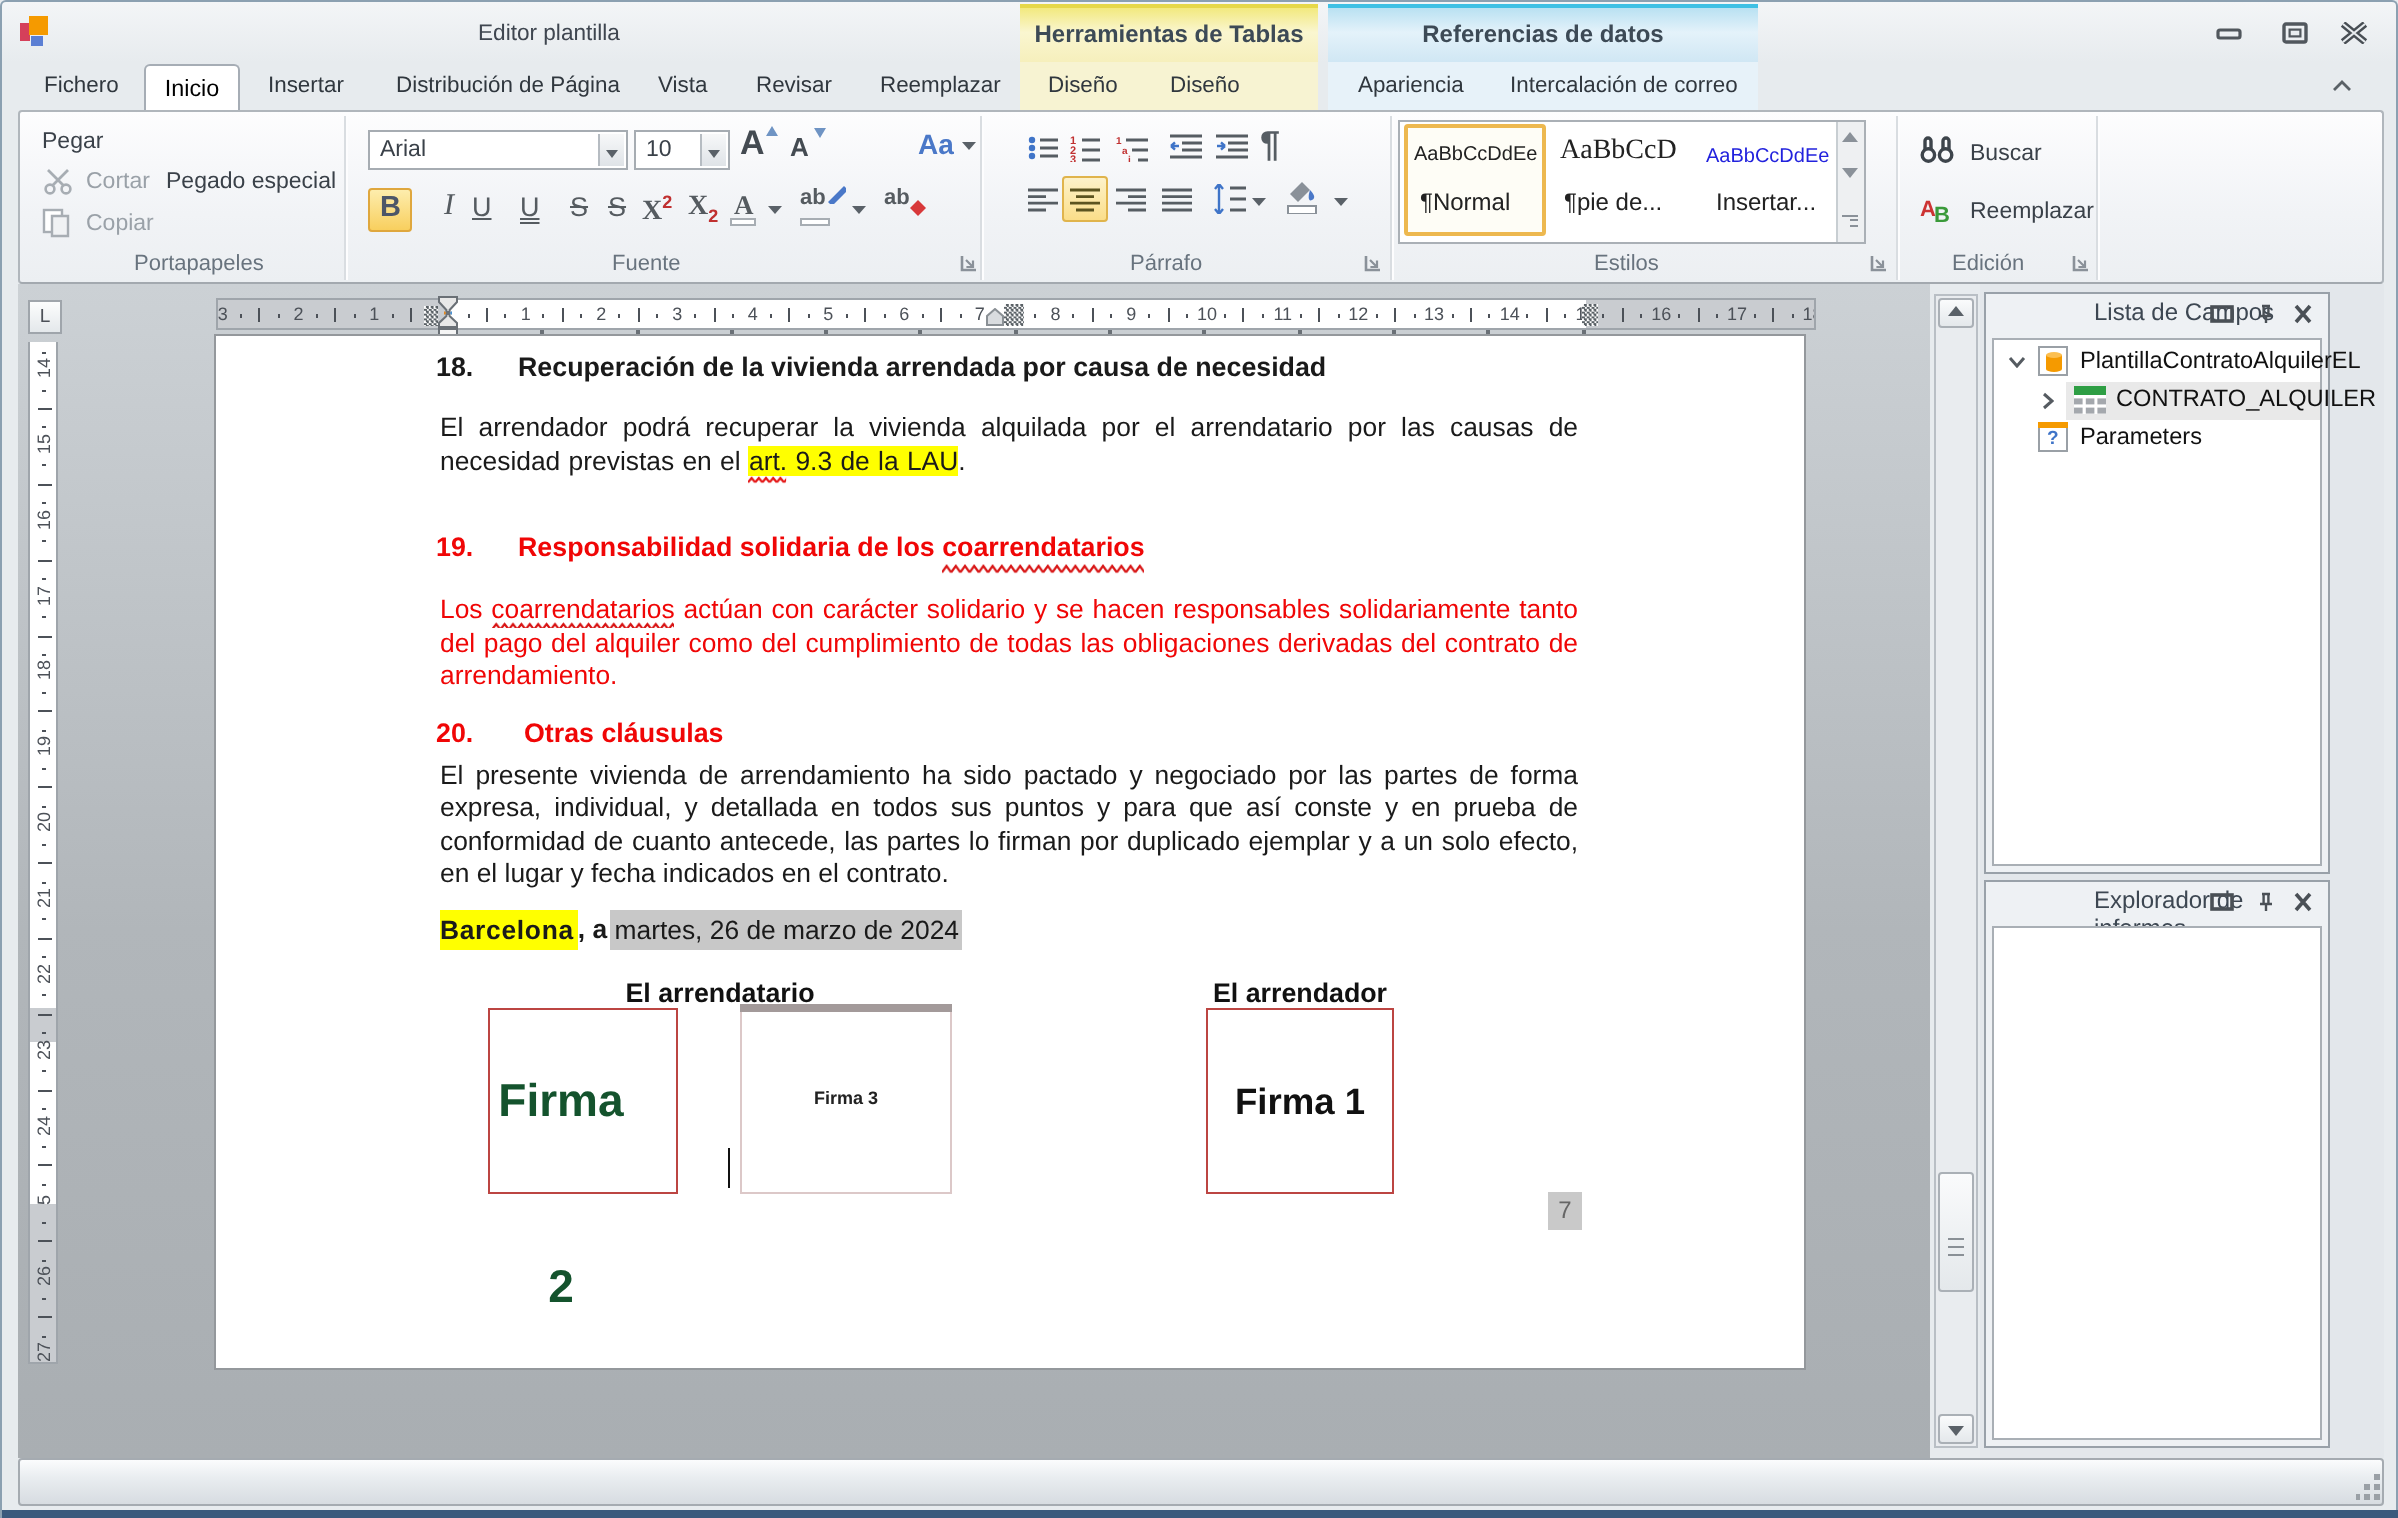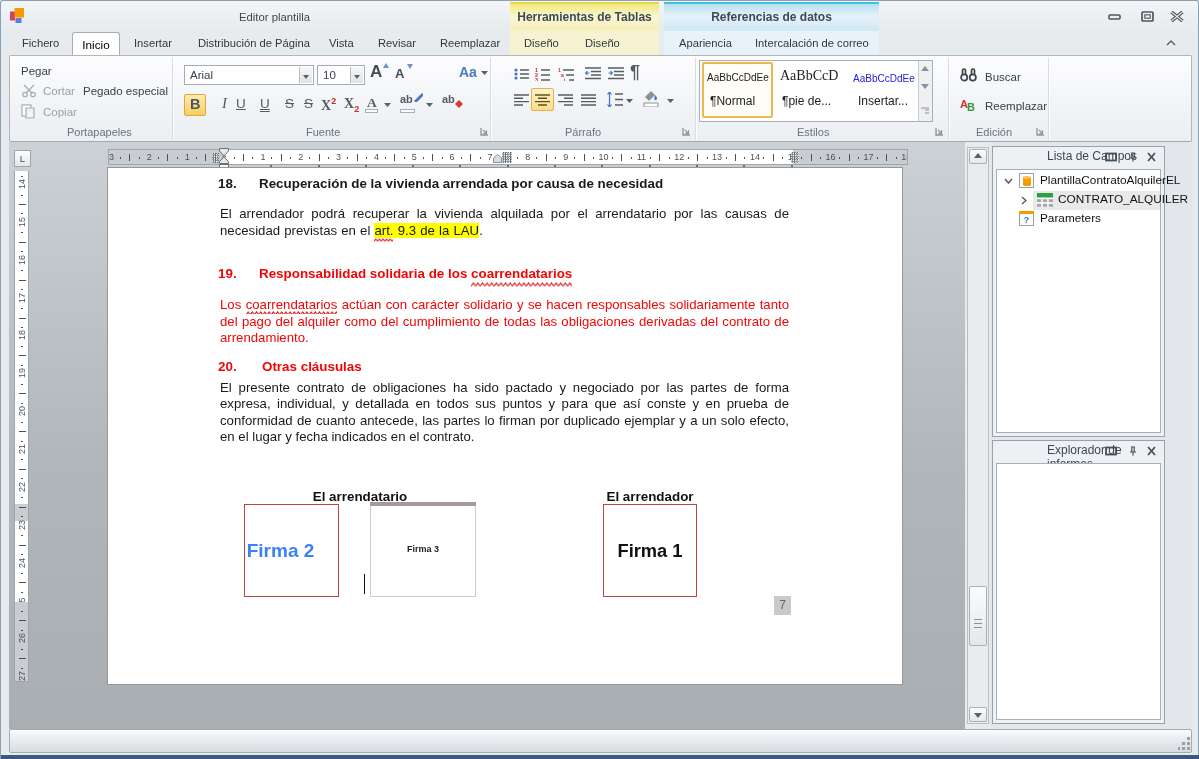--- a/index.html
+++ b/index.html
@@ -538,31 +538,32 @@
                 <path d="M0 3.8 L2.1 1 L4.2 3.8" stroke="#d81414" stroke-width="1.1" fill="none"></path>
               </pattern>
             </defs>
             <rect x="0" y="0" width="100%" height="5" fill="url(#z3)"></rect>
           </svg></span> actúan con carácter solidario y se hacen responsables solidariamente tanto</div>
   <div class="line red just" style="top:134.6px">del pago del alquiler como del cumplimiento de todas las obligaciones derivadas del contrato de</div>
   <div class="line red" style="top:151.2px">arrendamiento.</div>
 
   <div class="line red" style="top:180px;font-weight:bold;font-size:13.4px;left:110px"><span class="hnum" style="width:44px">20.</span>Otras cláusulas</div>
 
-  <div class="line just" style="top:211.5px">El presente contrato de obligaciones ha sido pactado y negociado por las partes de forma</div>
+  <div class="line just" style="top:211.5px">El presente vivienda de arrendamiento ha sido pactado y negociado por las partes de forma</div>
   <div class="line just" style="top:228.1px">expresa, individual, y detallada en todos sus puntos y para que así conste y en prueba de</div>
   <div class="line just" style="top:244.7px">conformidad de cuanto antecede, las partes lo firman por duplicado ejemplar y a un solo efecto,</div>
   <div class="line" style="top:261.3px">en el lugar y fecha indicados en el contrato.</div>
 
+  <div class="line" style="top:289px;font-size:13.2px"><span style="background:#ffff00;font-weight:bold;letter-spacing:0.35px;padding:2.5px 2px 2.5px 0">Barcelona</span><span style="font-weight:bold">, a </span><span style="background:#c8c8c8;padding:2.5px 1px 2.5px 2px;margin-left:-2px">martes, 26 de marzo de 2024</span></div>
 
   <div class="abs" style="left:152px;top:320.5px;width:200px;text-align:center;font-weight:bold;font-size:13.4px;color:#111">El arrendatario</div>
   <div class="abs" style="left:442px;top:320.5px;width:200px;text-align:center;font-weight:bold;font-size:13.4px;color:#111">El arrendador</div>
 
   <div class="abs" style="left:136px;top:335.5px;width:95px;height:93px;border:1px solid #bc4542;background:#fff"></div>
-  <div class="abs" style="left:136px;top:335.5px;width:73px;height:93px;text-align:center;line-height:93px;font-weight:bold;font-size:19px;color:#3b82f6">Firma 2</div>
+  <div class="abs" style="left:136px;top:335.5px;width:73px;height:93px;text-align:center;line-height:93px;font-weight:bold;font-size:23px;color:#14532d">Firma 2</div>
 
   <div class="abs" style="left:262px;top:334px;width:106px;height:95px;border:1px solid #dcc8c8;border-top:none;background:#fff"></div>
   <div class="abs" style="left:262px;top:334px;width:106px;height:4px;background:#a39a9a"></div>
   <div class="abs" style="left:262px;top:334px;width:106px;height:95px;text-align:center;line-height:95px;font-weight:bold;font-size:9px;color:#222">Firma 3</div>
   <div class="abs" style="left:255.5px;top:406px;width:1.5px;height:20px;background:#111"></div>
 
   <div class="abs" style="left:495px;top:335.5px;width:94px;height:93px;border:1px solid #bc4542;background:#fff"></div>
   <div class="abs" style="left:495px;top:335.5px;width:94px;height:93px;text-align:center;line-height:93px;font-weight:bold;font-size:18.3px;color:#111">Firma 1</div>
 
   <div class="abs" style="left:666px;top:428px;width:17px;height:19px;background:#c9c9c9;text-align:center;font-size:12px;line-height:19px;color:#666">7</div>

